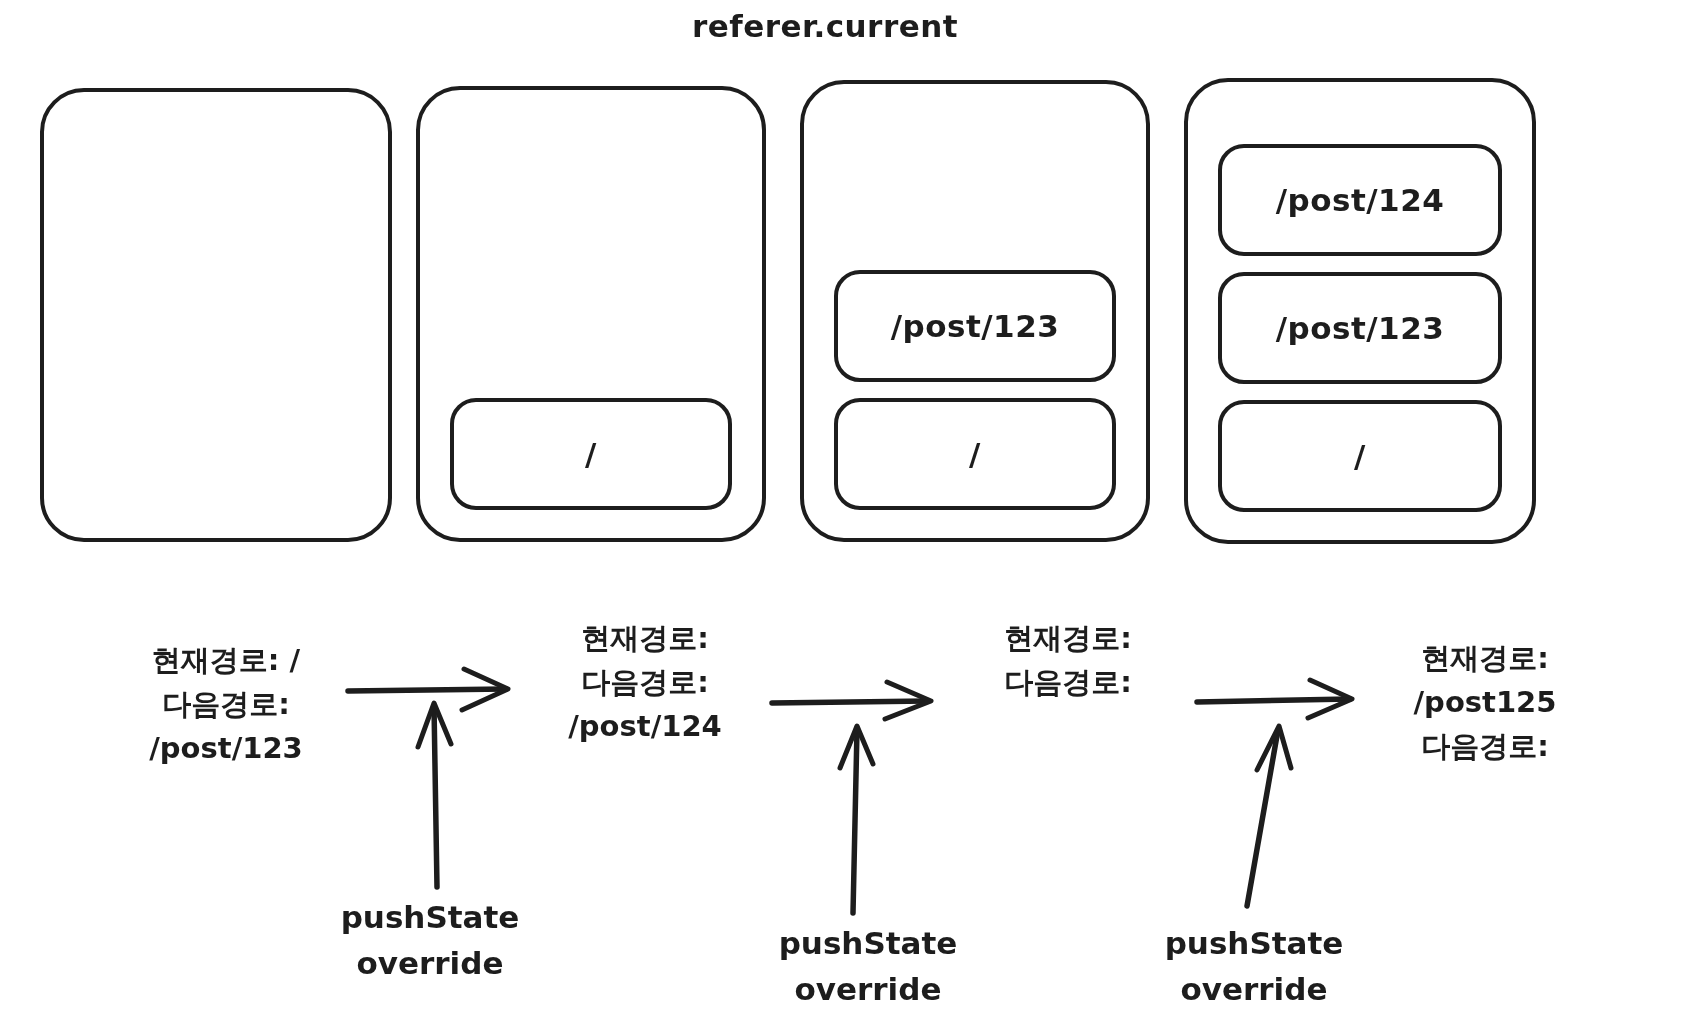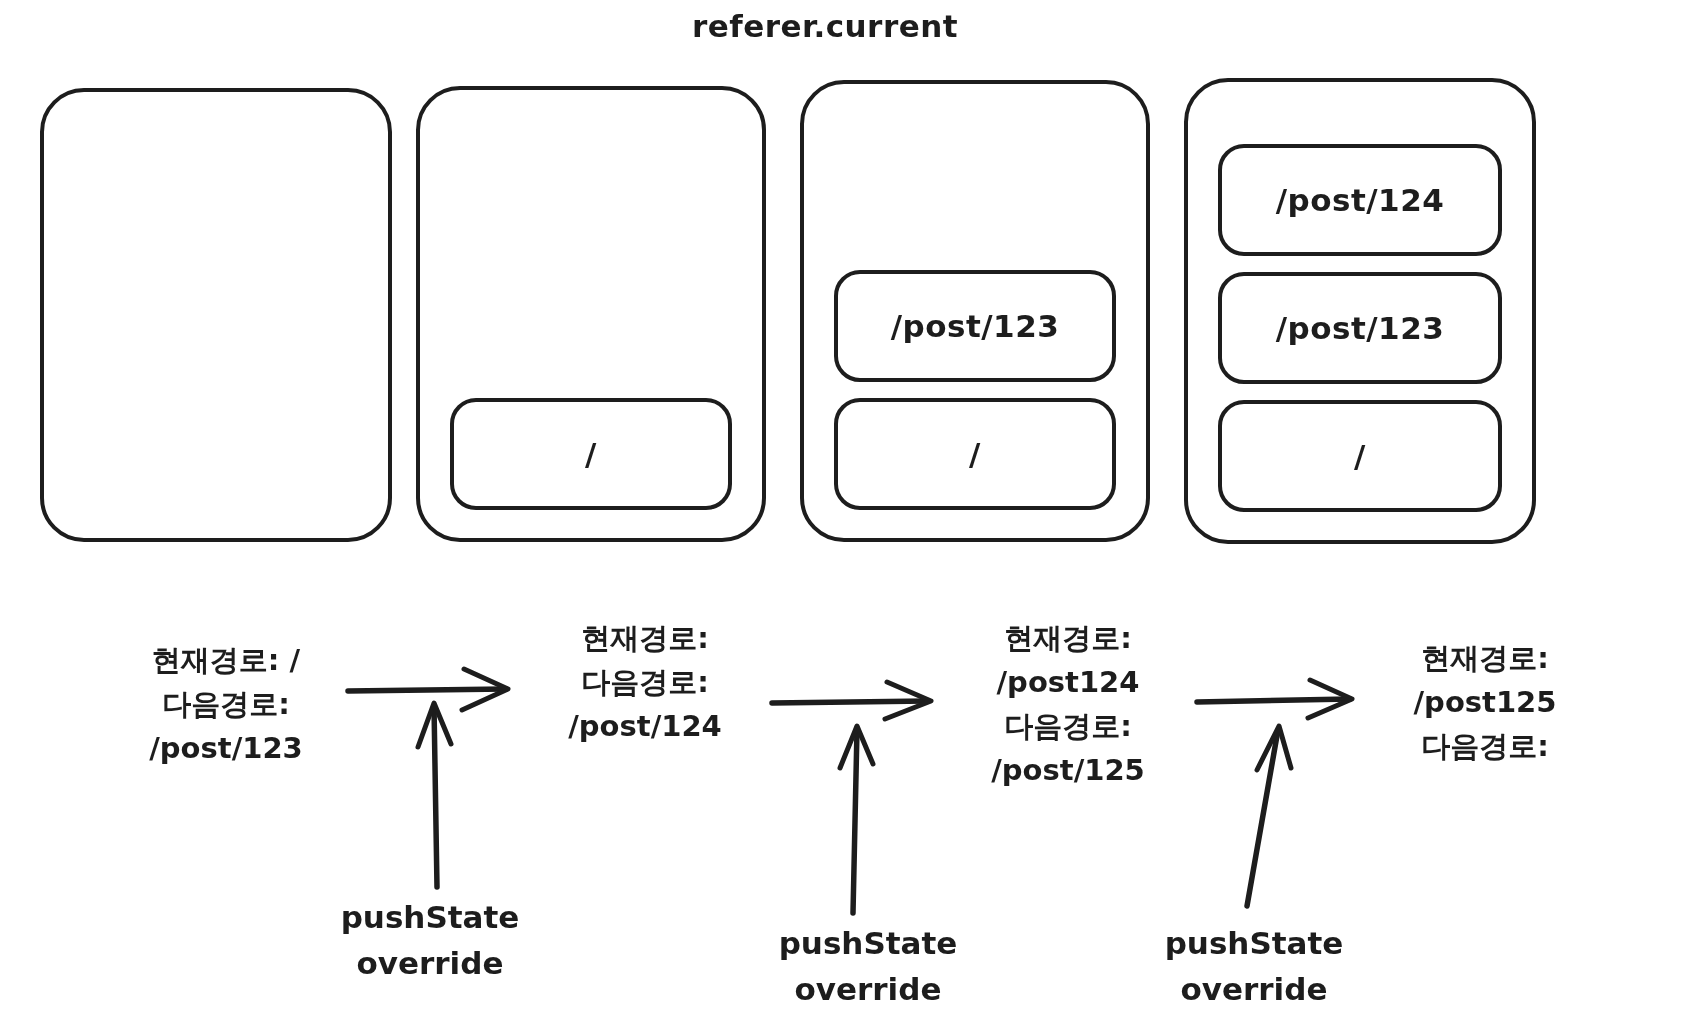--- a/index.html
+++ b/index.html
@@ -128,23 +128,21 @@
   </div>
 
   <div class="state-label s2">
     <div>현재경로:</div>
     <div>다음경로:</div>
     <div>/post/124</div>
   </div>
 
   <div class="state-label s3">
     <div>현재경로:</div>
-    <div>/post124</div>
     <div>다음경로:</div>
-    <div>/post/125</div>
   </div>
 
   <div class="state-label s4">
     <div>현재경로:</div>
     <div>/post125</div>
     <div>다음경로:</div>
   </div>
 
   <div class="push-label p1">
     <div>pushState</div>

